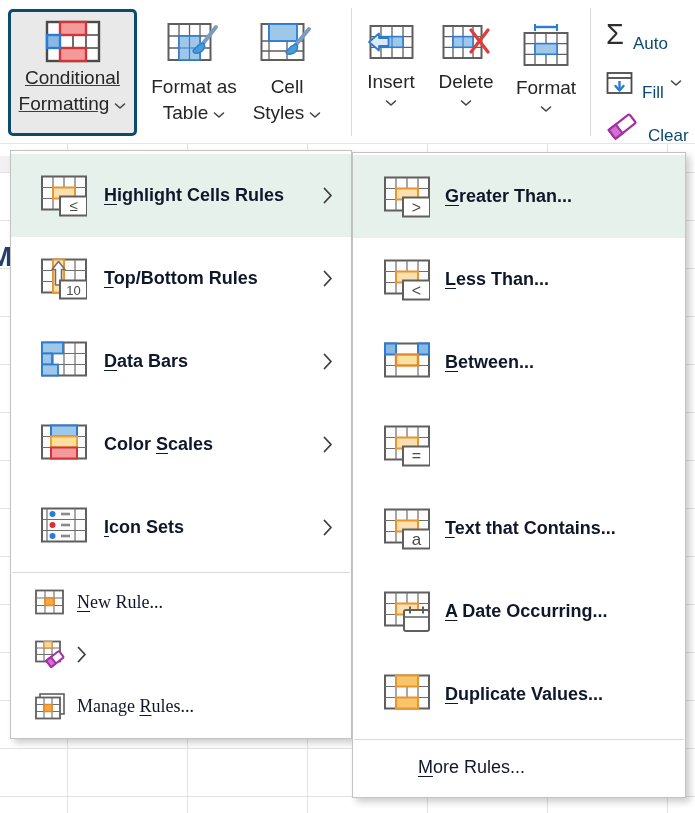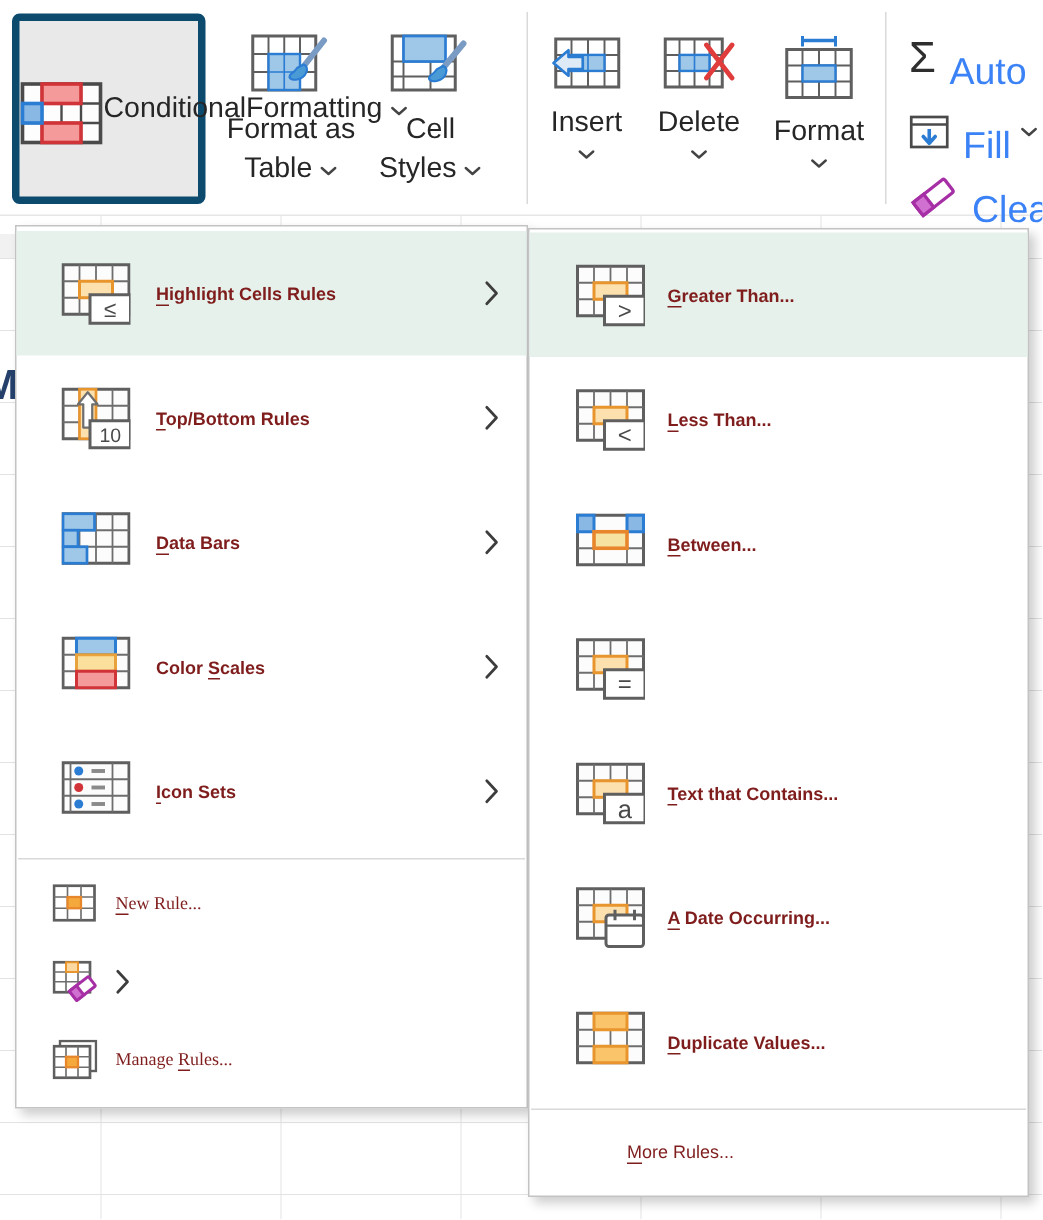--- a/index.html
+++ b/index.html
@@ -26,22 +26,22 @@
 
   
   #ribbon {
     position:absolute; left:0; top:0; width:695px; height:144px;
     background:#fff; z-index:1; border-bottom:1px solid #e6e6e6;
   }
   .vdiv { position:absolute; top:8px; width:1px; height:128px; background:#d9d9d9; }
 
   #cf-button {
     position:absolute; left:8px; top:9px; width:129px; height:127px;
-    background:#e9e9e9; border:5px solid #0c4a6e; border-radius:5px;
-    display:flex; align-items:center; cursor:default;
+    background:#e9e9e9; border:3px solid #0c4a6e; border-radius:5px;
+    display:flex; flex-direction:column; align-items:center; cursor:default;text-decoration:underline;
   }
   #cf-button .ic { margin-top:7px; }
   .rlabel { font-size:19px; line-height:26px; color:#262626; white-space:nowrap; }
   .rlabel .chev { margin-left:5px; }
 
   .rbtn {
     position:absolute; top:10px; display:flex; flex-direction:column; align-items:center; cursor:default;text-align:right;
   }
   .rbtn .ic { margin-top:10px; margin-bottom:6px; }
   #btn-format-as-table { left:144px; width:100px; }
@@ -54,37 +54,37 @@
   .sbtn .chev { margin-top:4px; }
   #btn-insert { left:360px; width:62px; }
   #btn-delete { left:434px; width:64px; }
   #btn-format { left:512px; width:68px; }
 
   .edrow { position:absolute; left:606px; display:flex; align-items:center; white-space:nowrap; cursor:default; }
   #btn-autosum { top:14px; }
   #btn-fill    { top:63px; }
   #btn-clear   { top:106px; }
   .sigma { font-size:29px; color:#2e2e2e; margin-right:9px; line-height:32px; }
-  .edrow .lbl { font-size:25px; color:#3b82f6;margin-top:20px; }
+  .edrow .lbl { font-size:17px; color:#0c4a6e;margin-top:20px; }
   .edrow .ic { margin-right:9px; }
   .edrow .chev { margin-left:6px; }
 
   
   .panel {
     position:absolute; background:#fff; border:1px solid #c3c3c3;
     box-shadow:4px 4px 7px rgba(0,0,0,.20); z-index:2;
   }
   #cf-menu    { left:10px;  top:150px; width:342px; padding:3px 0 6px; }
   #cf-submenu { left:352px; top:152px; width:334px; padding:2px 0 5px; z-index:3; }
 
   .mi { display:flex; align-items:center; height:83px; padding:0 14px 0 28px; cursor:default; }
   .mi.small { height:52px; padding-left:22px;font-family:Liberation Serif, serif; }
   .mi .mi-icon { width:50px; min-width:50px; display:flex; justify-content:center; margin-right:15px; }
   .mi.small .mi-icon { width:34px; min-width:34px; margin-right:10px; }
-  .mi-label { flex:1; font-size:12px; color:#7f1d1d; white-space:nowrap; }
+  .mi-label { flex:1; font-size:18px; color:#0f172a; white-space:nowrap; }
   .mi.big .mi-label { font-weight:700; }
   .mi.selected { background:#e6f1eb; }
   .mi-arrow { display:flex; margin-right:4px; }
   .menu-sep { height:1px; background:#d9d9d9; margin:3px 1px; }
 
   .smi { display:flex; align-items:center; height:83px; padding:0 10px 0 30px; cursor:default; }
   .smi .mi-icon { width:48px; min-width:48px; display:flex; justify-content:center; margin-right:14px; }
   .smi .mi-label { font-weight:700; }
   .smi.flat { height:49px; padding-left:65px; }
   .smi.flat .mi-label { font-weight:400; }

